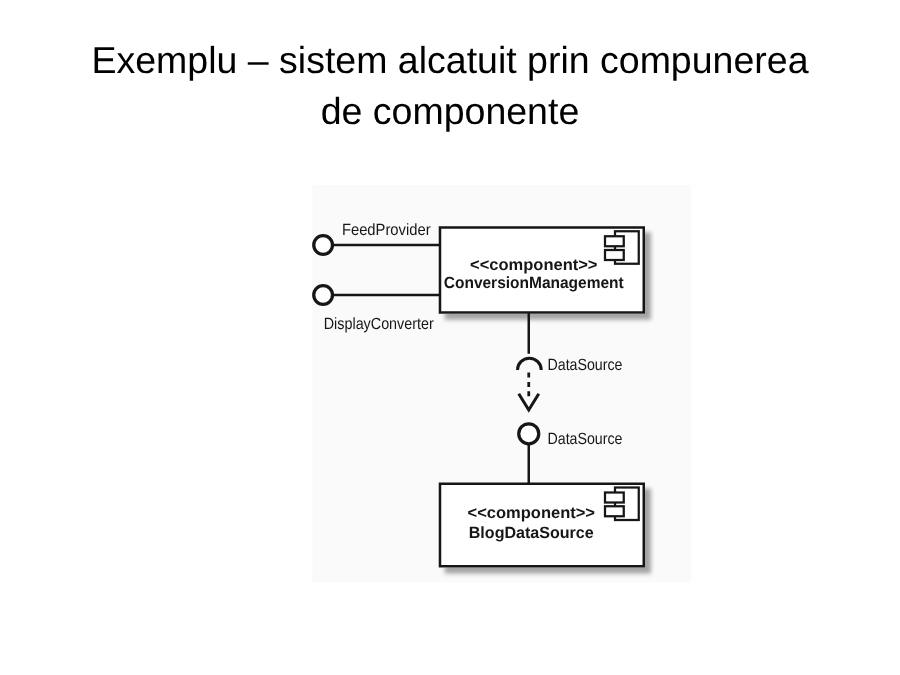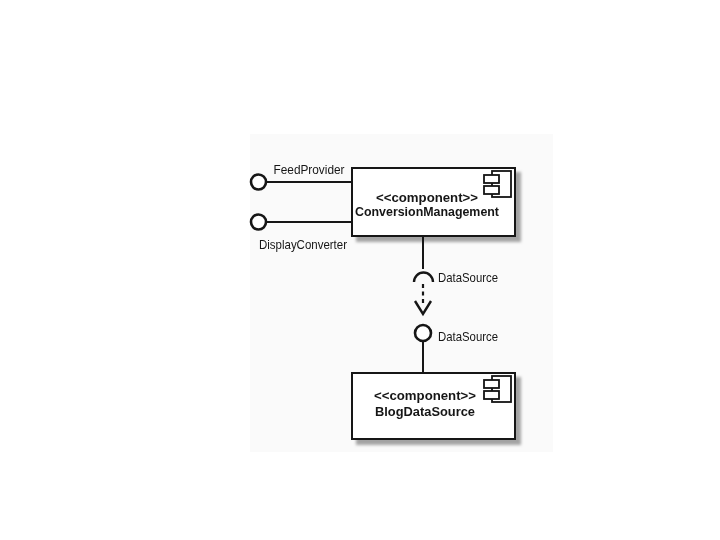--- a/index.html
+++ b/index.html
@@ -16,38 +16,42 @@
     top:28px;left:0;right:0;
     text-align:center;
     font-size:30px;
     line-height:41px;
     color:#000000;
     font-weight:400;
     letter-spacing:0px;
   }
   .figure{
     position:absolute;
-    left:246px;top:132px;
+    left:246px;top:146px;
     width:310px;height:322px;text-align:right;
   }
   .figure svg{display:block;width:310px;height:322px;overflow:visible;}
   svg text{
     font-family:"Liberation Sans",sans-serif;
     fill:#161616;
   }
   .lbl{font-size:13px;}
   .comp{font-size:13px;font-weight:bold;}
   .stroke{stroke:#161616;fill:none;}
   .boxfill{fill:#ffffff;stroke:#161616;}
 </style>
 </head>
 <body>
 
 <div class="slide">
 
+  <div class="title">
+    <div>Exemplu – sistem alcatuit prin compunerea</div>
+    <div>de componente</div>
+  </div>
 
   <div class="figure">
     <svg viewBox="0 0 310 322" xmlns="http://www.w3.org/2000/svg">
       <defs>
         <filter id="boxshadow" x="-20%" y="-20%" width="150%" height="150%">
           <feGaussianBlur in="SourceAlpha" stdDeviation="1.6"></feGaussianBlur>
           <feOffset dx="4.5" dy="4.5" result="off"></feOffset>
           <feFlood flood-color="#9a9a9a" flood-opacity="0.9"></feFlood>
           <feComposite in2="off" operator="in" result="sh"></feComposite>
           <feMerge>

